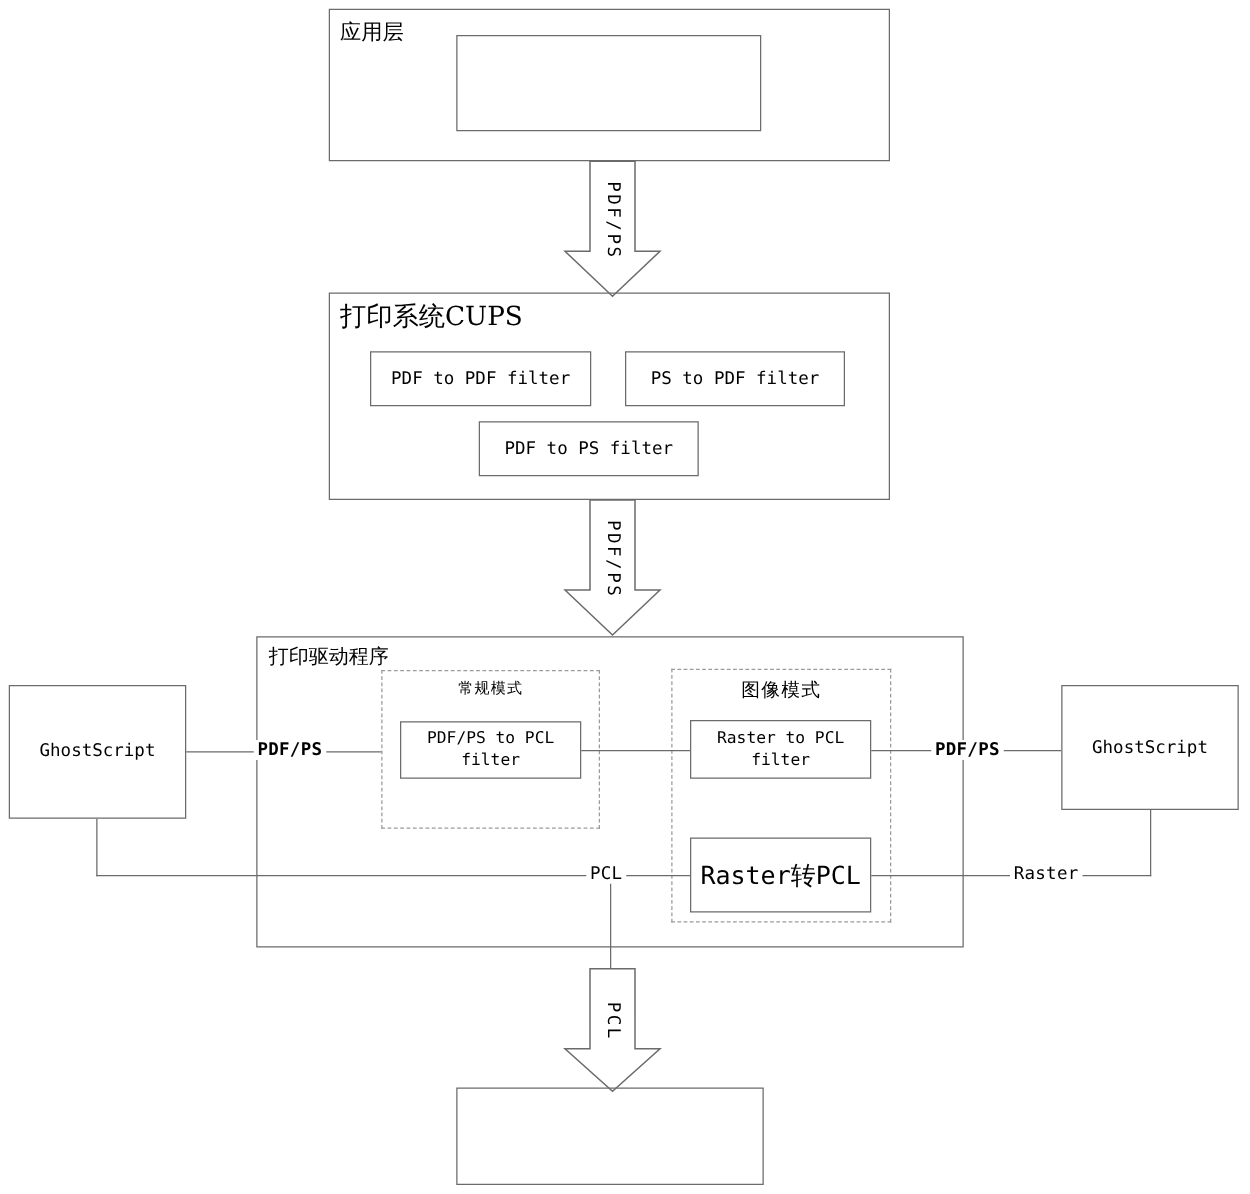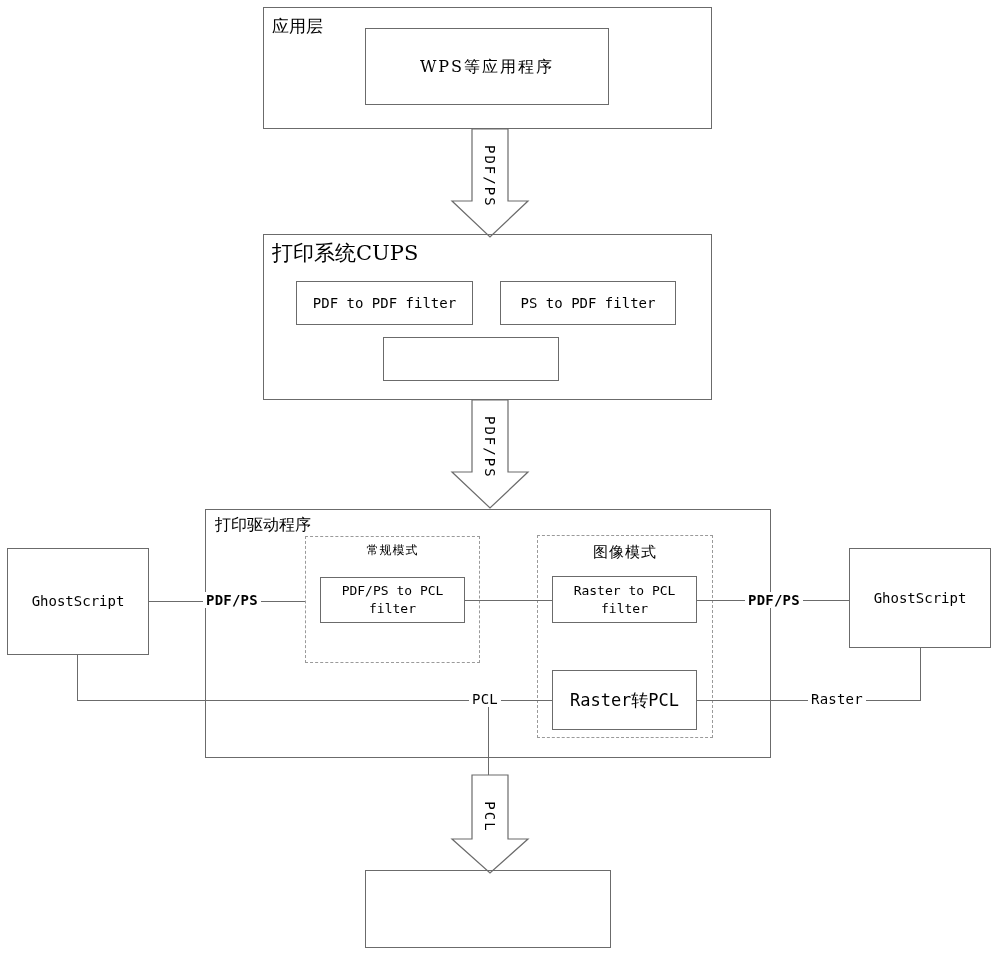--- a/index.html
+++ b/index.html
@@ -22,39 +22,39 @@
 </style>
 </head>
 <body>
 
 <div id="stage">
 
   <div class="box" style="left:263px;top:7px;width:449px;height:122px;"></div>
   <div class="lbl cn" style="left:272px;top:16px;font-size:17px;">应用层</div>
 
   <div class="box" style="left:365px;top:28px;width:244px;height:77px;"></div>
-  <div class="boxtext cn" style="left:365px;top:28px;width:244px;height:77px;font-size:16px;letter-spacing:2px;">WPS等应用程序</div>
 
   <div class="arrowwrap" style="left:450px;top:129px;">
     <svg width="80" height="110" viewBox="0 0 80 110">
       <path d="M22,0 L58,0 L58,72 L78,72 L40,108 L2,72 L22,72 Z" fill="#ffffff" stroke="#6b6b6b" stroke-width="1.2"></path>
     </svg>
     <div class="arrowtext mono" style="left:10px;top:38px;width:60px;text-align:center;transform:rotate(90deg);">PDF/PS</div>
   </div>
 
   <div class="box" style="left:263px;top:234px;width:449px;height:166px;"></div>
   <div class="lbl cn" style="left:272px;top:240px;font-size:21px;">打印系统CUPS</div>
 
   <div class="box" style="left:296px;top:281px;width:177px;height:44px;"></div>
   <div class="boxtext mono" style="left:296px;top:281px;width:177px;height:44px;font-size:14px;text-align:center;">PDF to PDF filter</div>
 
   <div class="box" style="left:500px;top:281px;width:176px;height:44px;"></div>
   <div class="boxtext mono" style="left:500px;top:281px;width:176px;height:44px;font-size:14px;">PS to PDF filter</div>
 
   <div class="box" style="left:383px;top:337px;width:176px;height:44px;"></div>
+  <div class="boxtext mono" style="left:383px;top:337px;width:176px;height:44px;font-size:14px;">PDF to PS filter</div>
 
   <div class="arrowwrap" style="left:450px;top:400px;">
     <svg width="80" height="110" viewBox="0 0 80 110">
       <path d="M22,0 L58,0 L58,72 L78,72 L40,108 L2,72 L22,72 Z" fill="#ffffff" stroke="#6b6b6b" stroke-width="1.2"></path>
     </svg>
     <div class="arrowtext mono" style="left:10px;top:38px;width:60px;text-align:center;transform:rotate(90deg);">PDF/PS</div>
   </div>
 
   <div class="box" style="left:205px;top:509px;width:566px;height:249px;"></div>
   <div class="lbl cn" style="left:215px;top:515px;font-size:16px;">打印驱动程序</div>
@@ -67,21 +67,21 @@
 filter</div>
 
   <div class="dash" style="left:537px;top:535px;width:176px;height:203px;"></div>
   <div class="lbl cn ctr" style="left:537px;top:543px;width:176px;font-size:15px;letter-spacing:1px;">图像模式</div>
 
   <div class="box" style="left:552px;top:576px;width:145px;height:47px;"></div>
   <div class="boxtext mono" style="left:552px;top:576px;width:145px;height:47px;font-size:13px;">Raster to PCL
 filter</div>
 
   <div class="box" style="left:552px;top:670px;width:145px;height:60px;"></div>
-  <div class="boxtext mono" style="left:552px;top:670px;width:145px;height:60px;font-size:17px;">Raster转PCL</div>
+  <div class="boxtext mono" style="left:552px;top:670px;width:145px;height:60px;font-size:20px;">Raster转PCL</div>
 
   <div class="box" style="left:7px;top:548px;width:142px;height:107px;"></div>
   <div class="boxtext mono" style="left:7px;top:548px;width:142px;height:107px;font-size:14px;">GhostScript</div>
 
   <div class="box" style="left:849px;top:548px;width:142px;height:100px;"></div>
   <div class="boxtext mono" style="left:849px;top:548px;width:142px;height:100px;font-size:14px;">GhostScript</div>
 
   <div class="ln hln" style="left:149px;top:601px;width:156px;"></div>
 
   <div class="ln hln" style="left:465px;top:600px;width:87px;"></div>

